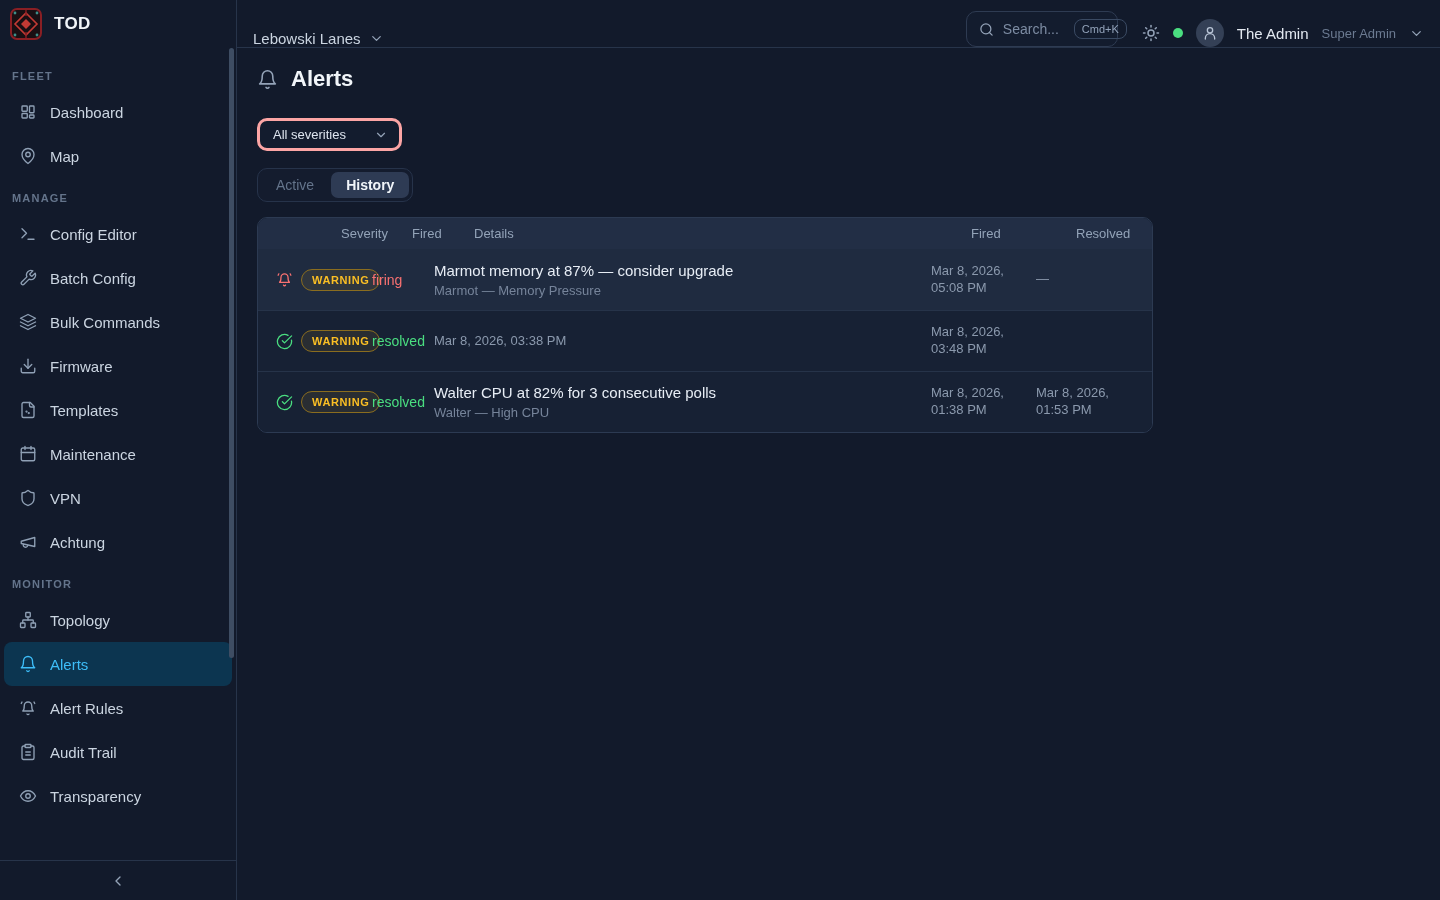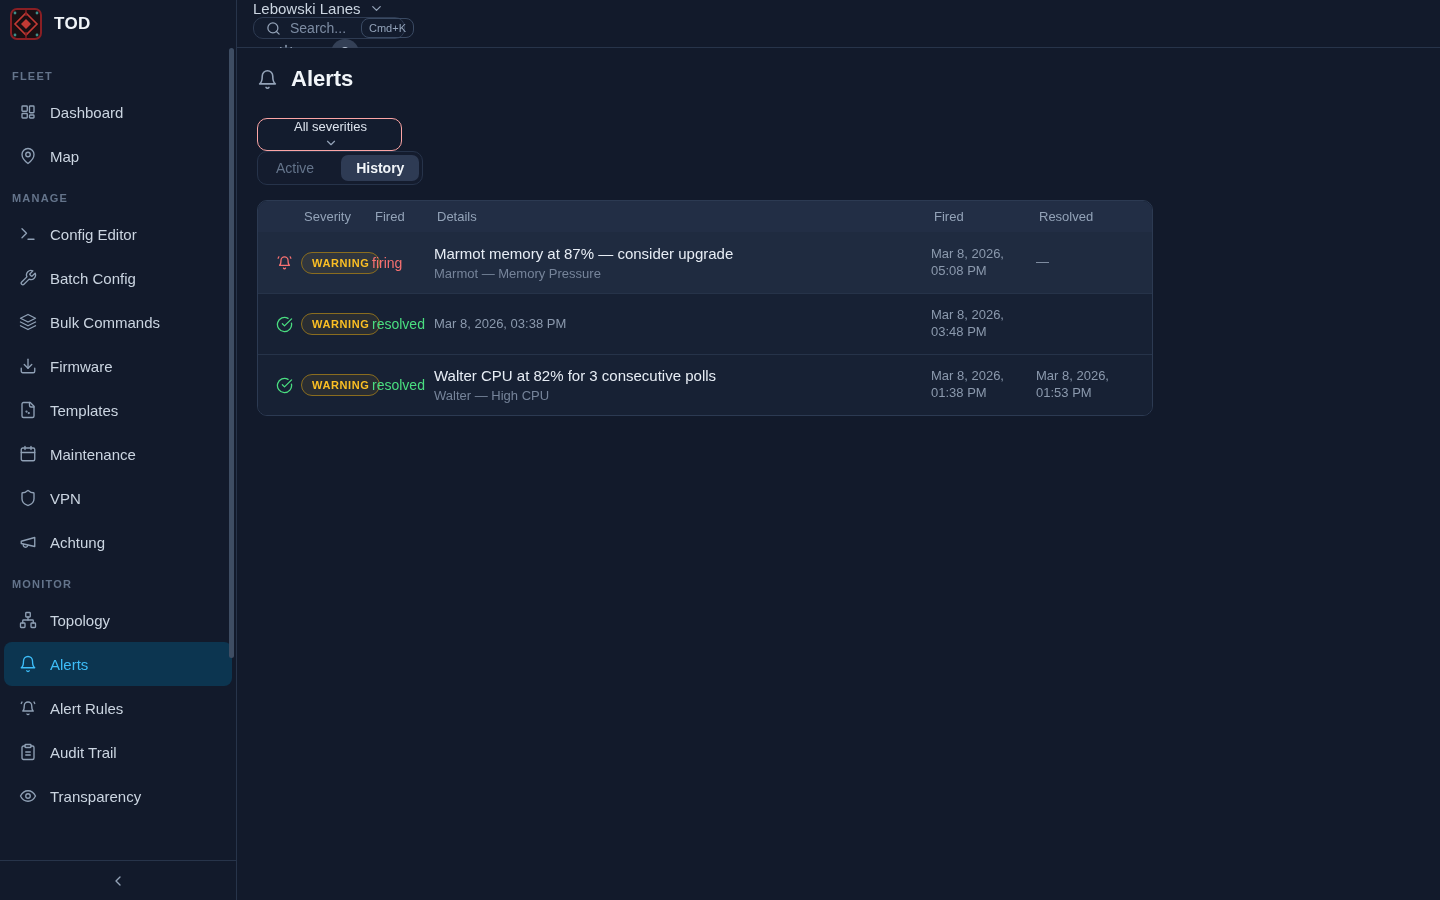--- a/index.html
+++ b/index.html
@@ -21,25 +21,24 @@
     display:flex; align-items:center; gap:12px;
     padding-left:10px;
     background:#121a2b;
     border-right:1px solid #27344a;
   }
   .brand-name { font-size:17px; font-weight:700; color:#f1f5f9; letter-spacing:.3px; }
 
   
   .topbar {
     grid-column:2; grid-row:1;
-    display:flex; align-items:flex-start;
+    display:flex; align-items:flex-end;
     padding:0 16px;
     border-bottom:1px solid #27344a;
     background:#121a2b;
-    flex-direction:column;
   }
   .org-switcher { display:flex; align-items:center; gap:8px; font-size:15px; color:#cbd5e1; cursor:pointer; }
   .topbar-spacer { flex:1; }
   .search-box {
     display:flex; align-items:center; gap:9px;
     width:152px; height:36px;
     padding:0 6px 0 12px;
     border:1px solid #2e3b52; border-radius:10px;
     background:#16203364;
   }
@@ -105,27 +104,28 @@
     background:#121a2b;
   }
   .page-header { display:flex; align-items:center; gap:13px; }
   .page-title { font-size:22px; font-weight:700; color:#f1f5f9; }
 
   .severity-select {
     margin-top:26px;
     width:145px; height:33px;
     display:flex; align-items:center; justify-content:space-between;
     padding:0 11px 0 13px;
-    border:1px solid #fca5a5; border-radius:10px;
+    border:3px solid #fca5a5; border-radius:10px;
     background:#16203364;
-    font-size:13px; color:#dde4ee; cursor:pointer;flex-direction:column;
+    font-size:13px; color:#dde4ee; cursor:pointer;
   }
 
   .tabs {
-    display:inline-flex; align-items:center; gap:12px;
+    margin-top:17px;
+    display:inline-flex; align-items:center; gap:2px;
     padding:3px; border:1px solid #26334a; border-radius:10px;
     background:#151e3180;
   }
   .tab {
     padding:5px 15px; border-radius:7px;
     font-size:14px; color:#64748b; cursor:pointer;
   }
   .tab.active { background:#2e3b54; color:#f1f5f9; font-weight:700; }
 
   
@@ -139,21 +139,21 @@
     display:grid;
     grid-template-columns:25px 71px 62px 1fr 105px 100px;
     align-items:center;
     padding:0 16px 0 18px;
   }
   .t-head {
     height:31px;
     background:#222e45;
     font-size:13px; color:#93a3b8;
   }
-  .t-head .th { padding-left:3px; }
+  .t-head .th { padding-left:3px;margin-left:37px; }
   .t-row { height:61px; background:#172134; border-top:1px solid #263349; cursor:pointer; }
   .t-row.highlight { background:#1f2b40; }
   .cell-status { font-size:14px; }
   .status-firing { color:#f87171; }
   .status-resolved { color:#4ade80; }
   .sev-badge {
     display:inline-block;
     font-size:11px; font-weight:700; letter-spacing:.6px;
     color:#fbbf24;
     border:1px solid #8a6d1f; border-radius:999px;

